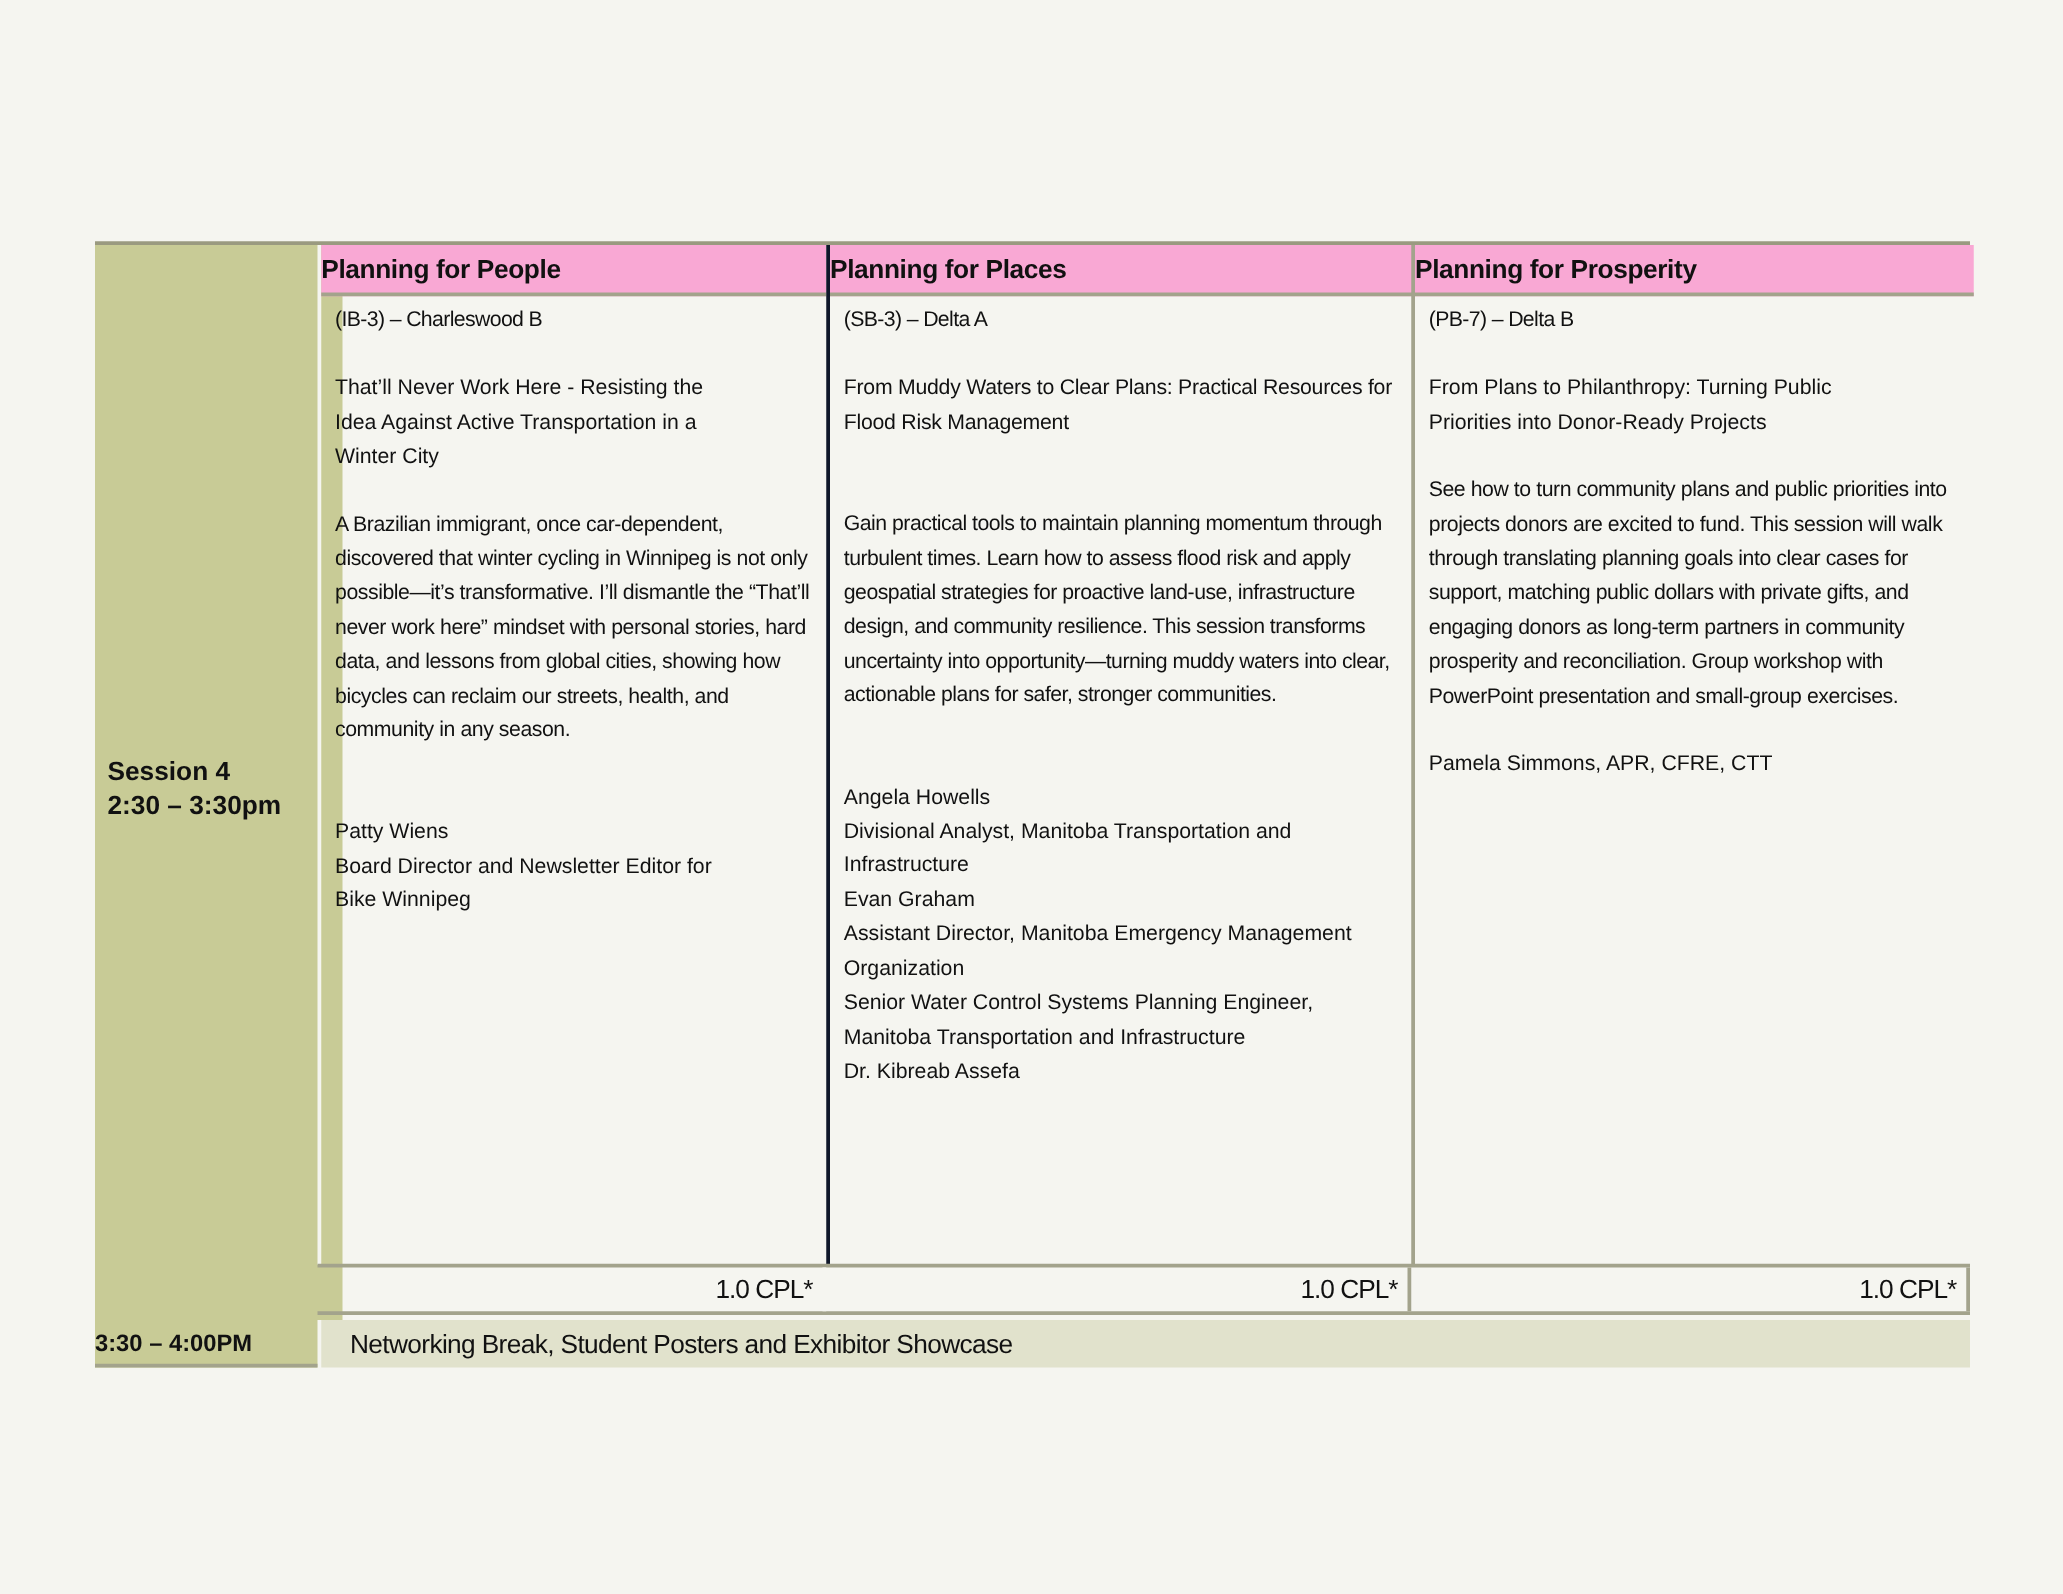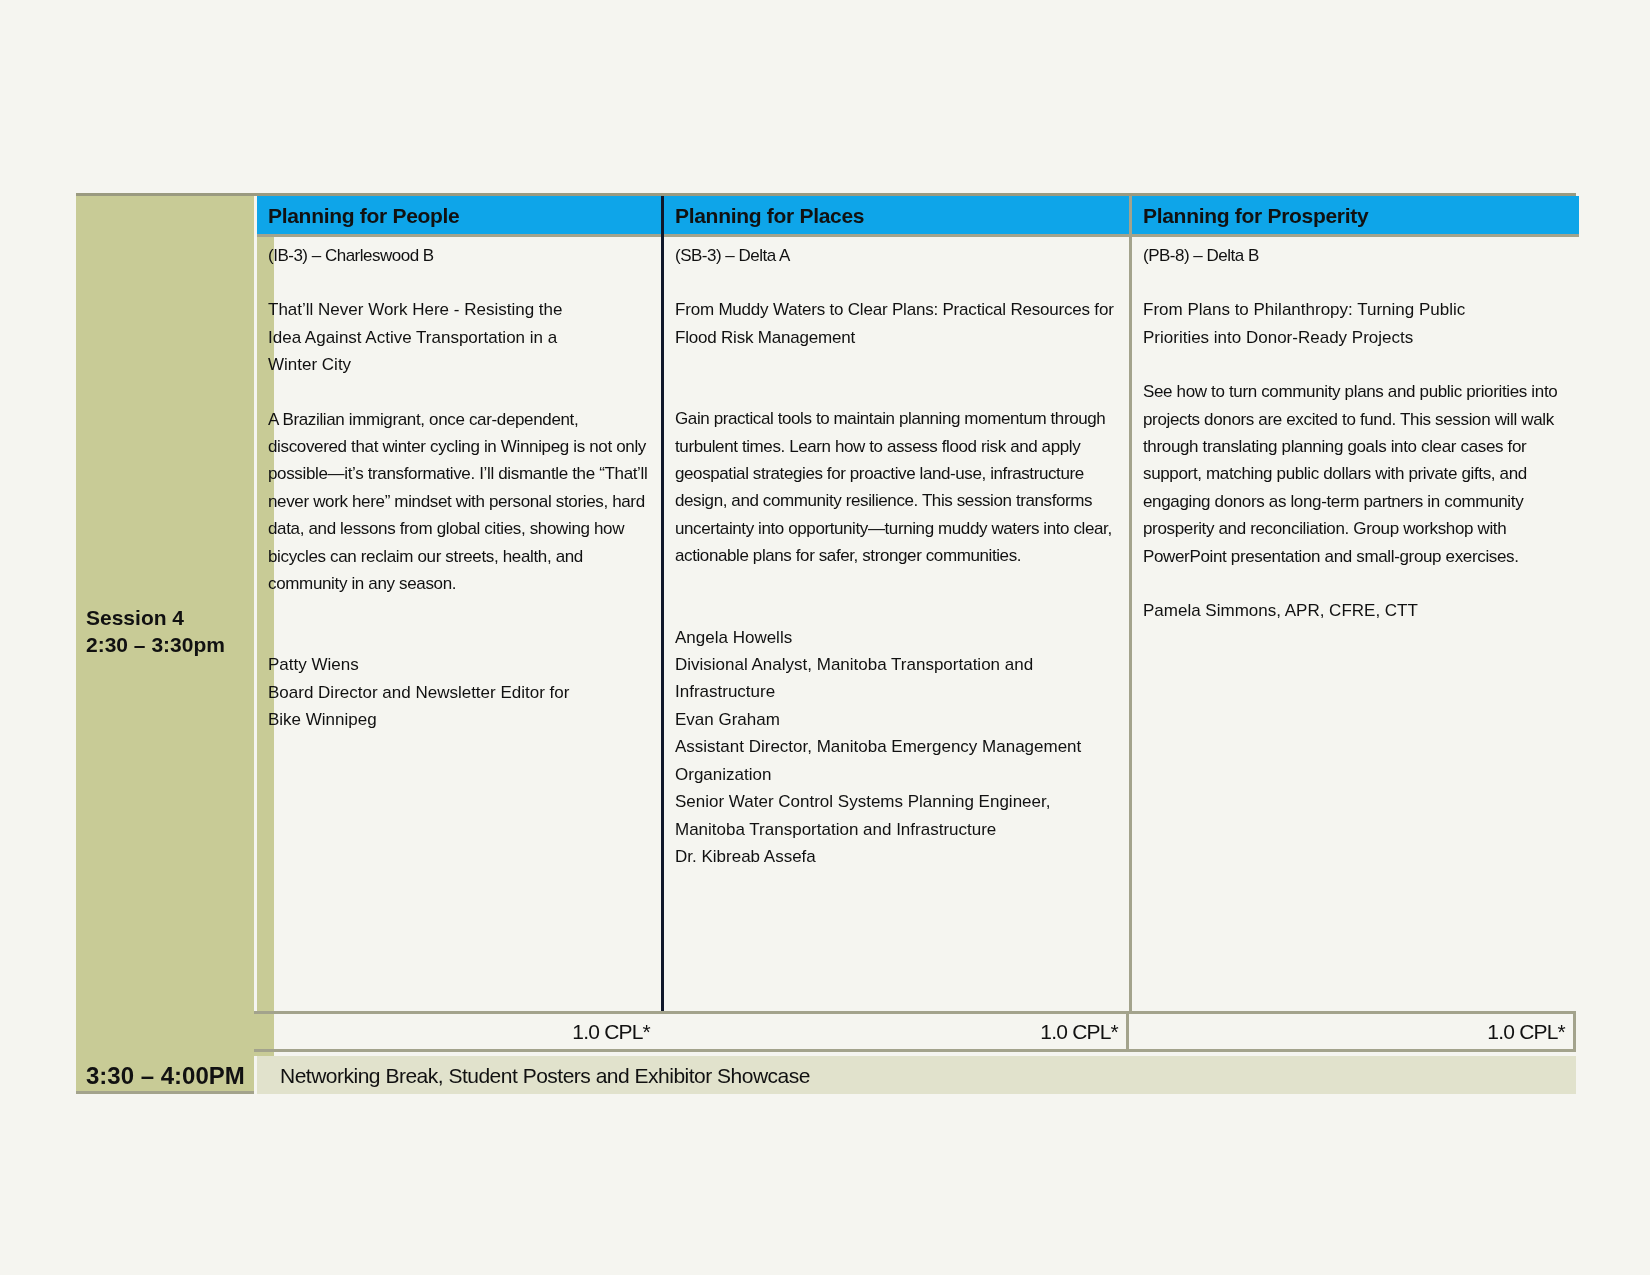--- a/index.html
+++ b/index.html
@@ -25,24 +25,24 @@
     background: #c8cb96;
   }
   .session-label {
     position: absolute; left: 10px; top: 408px;
     font-weight: bold; font-size: 21px; line-height: 27px;
   }
   .col {
     position: absolute; top: 3px;
   }
   .col-head {
-    height: 38px; background: #0ea5e9;
+    height: 38px; background: #f9a8d4;
     border-bottom: 3px solid #a3a38c;
     font-weight: bold; font-size: 21px; line-height: 40px;
-    padding-left: 11px; box-sizing: border-box; height: 41px;
+    box-sizing: border-box; height: 41px;
     letter-spacing: -0.3px;
   }
   .col-body {
     height: 775px; box-sizing: border-box;
     padding: 5px 8px 0 11px;
     font-size: 17px; line-height: 27.4px;
   }
   .col-body p { margin: 0; }
   .room { margin-bottom: 27px !important; letter-spacing: -0.5px; }
   .title { margin-bottom: 27px !important; }
@@ -61,21 +61,21 @@
     position: absolute; top: 0; height: 35px; line-height: 36px;
     font-size: 21px; text-align: right; box-sizing: border-box; padding-right: 8px;
     letter-spacing: -0.8px;
   }
   .cpl1 { left: 3px; width: 404px; border-right: 3px solid #f5f5f0; }
   .cpl2 { left: 410px; width: 465px; border-right: 3px solid #a3a38c; }
   .cpl3 { left: 875px; width: 447px; border-right: 3px solid #a3a38c; }
   .break-time {
     position: absolute; left: 0; top: 863px; width: 178px; height: 38px;
     background: #c8cb96; border-bottom: 3px solid #a3a38c;
-    font-weight: bold; font-size: 24px; line-height: 40px; padding-left: 10px; box-sizing: border-box;
+    font-weight: bold; font-size: 19px; line-height: 40px; box-sizing: border-box;
   }
   .break-desc {
     position: absolute; left: 181px; top: 863px; width: 1319px; height: 38px;
     background: #e1e2cc;
     font-size: 21px; line-height: 40px; padding-left: 23px; box-sizing: border-box;
     letter-spacing: -0.5px;
   }
 </style>
 </head>
 <body>
@@ -112,21 +112,21 @@
       <p>Evan Graham</p>
       <p>Assistant Director, Manitoba Emergency Management Organization</p>
       <p style="width:400px">Senior Water Control Systems Planning Engineer, Manitoba Transportation and Infrastructure</p>
       <p>Dr. Kibreab Assefa</p>
     </div>
   </div>
 
   <div class="col c3">
     <div class="col-head">Planning for Prosperity</div>
     <div class="col-body">
-      <p class="room">(PB-8) – Delta B</p>
+      <p class="room">(PB-7) – Delta B</p>
       <p class="title" style="width:370px">From Plans to Philanthropy: Turning Public Priorities into Donor-Ready Projects</p>
       <p class="desc" style="letter-spacing:-0.35px">See how to turn community plans and public priorities into projects donors are excited to fund. This session will walk through translating planning goals into clear cases for support, matching public dollars with private gifts, and engaging donors as long-term partners in community prosperity and reconciliation. Group workshop with PowerPoint presentation and small-group exercises.</p>
       <p>Pamela Simmons, APR, CFRE, CTT</p>
     </div>
   </div>
 
   <div class="cpl-row">
     <div class="cpl cpl1">1.0 CPL*</div>
     <div class="cpl cpl2">1.0 CPL*</div>
     <div class="cpl cpl3">1.0 CPL*</div>

